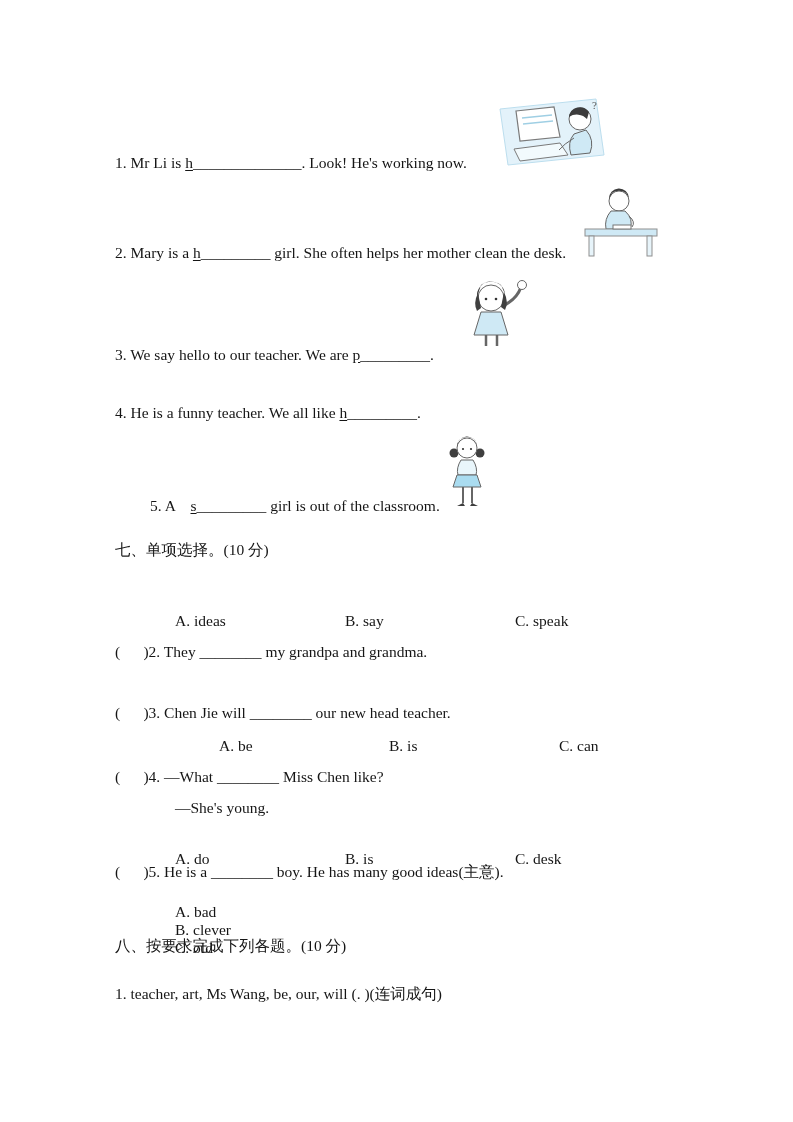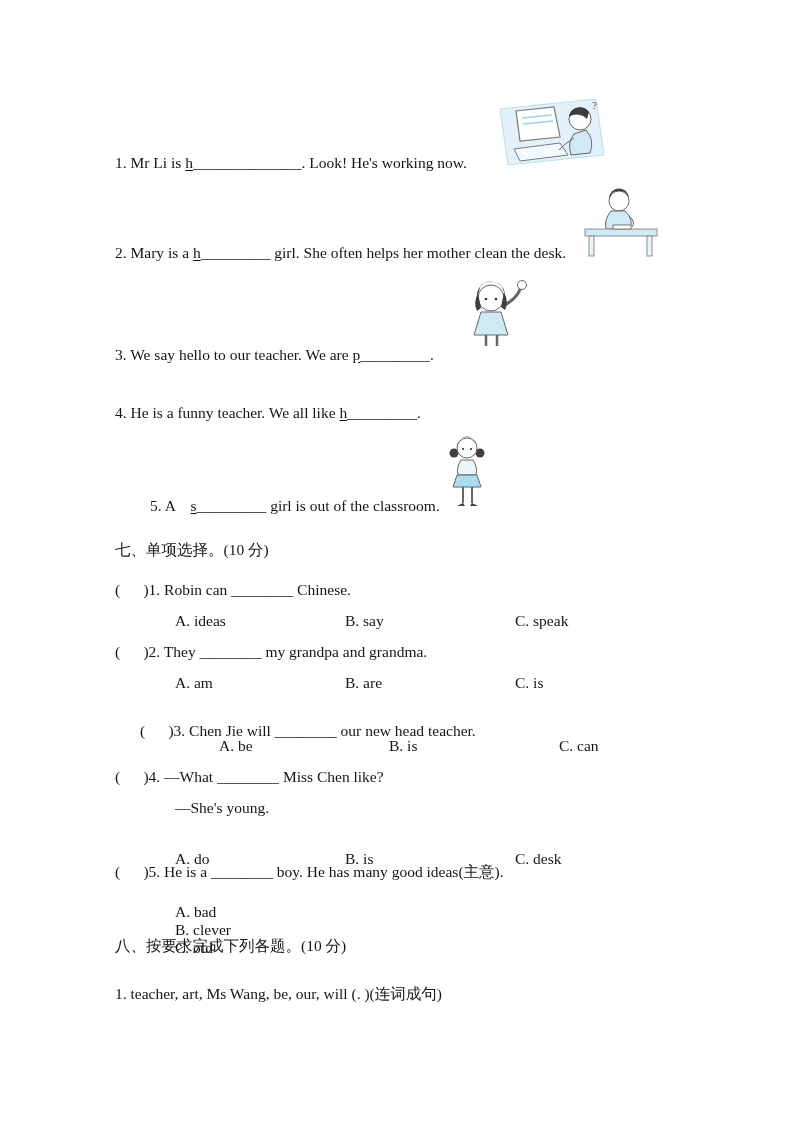--- a/index.html
+++ b/index.html
@@ -101,35 +101,29 @@
   <div class="line" style="top:244px;"><span>2. Mary is a </span><span class="u">h</span><span>_________</span><span> girl. She often helps her mother clean the desk.</span></div>
 
   <div class="line" style="top:346px;"><span>3. We say hello to our teacher. We are </span><span class="u">p</span><span>_________</span><span>.</span></div>
 
   <div class="line" style="top:404px;"><span>4. He is a funny teacher. We all like </span><span class="u">h</span><span>_________</span><span>.</span></div>
 
   <div class="line" style="top:497px;margin-left:35px;"><span>5. A    </span><span class="u">s</span><span>_________</span><span> girl is out of the classroom.</span></div>
 
   <div class="line" style="top:540px;">七、单项选择。(10 分)</div>
 
-  <div class="line" style="top:581px;">(      )1. Robin can ________ Chinese.</div>
   <div class="opts" style="top:612px;">
     <span class="opt">A. ideas</span>
     <span class="opt">B. say</span>
     <span class="opt last">C. speak</span>
   </div>
 
   <div class="line" style="top:643px;">(      )2. They ________ my grandpa and grandma.</div>
-  <div class="opts" style="top:674px;">
-    <span class="opt">A. am</span>
-    <span class="opt">B. are</span>
-    <span class="opt last">C. is</span>
-  </div>
 
-  <div class="line" style="top:722px;margin-left:25px;">(      )3. Chen Jie will ________ our new head teacher.</div>
+  <div class="line" style="top:704px;">(      )3. Chen Jie will ________ our new head teacher.</div>
   <div class="opts" style="top:737px;margin-left:44px;">
     <span class="opt">A. be</span>
     <span class="opt">B. is</span>
     <span class="opt last">C. can</span>
   </div>
 
   <div class="line" style="top:768px;">(      )4. —What ________ Miss Chen like?</div>
   <div class="line" style="top:799px; left:175px;">—She's young.</div>
   <div class="opts" style="top:850px;">
     <span class="opt">A. do</span>

